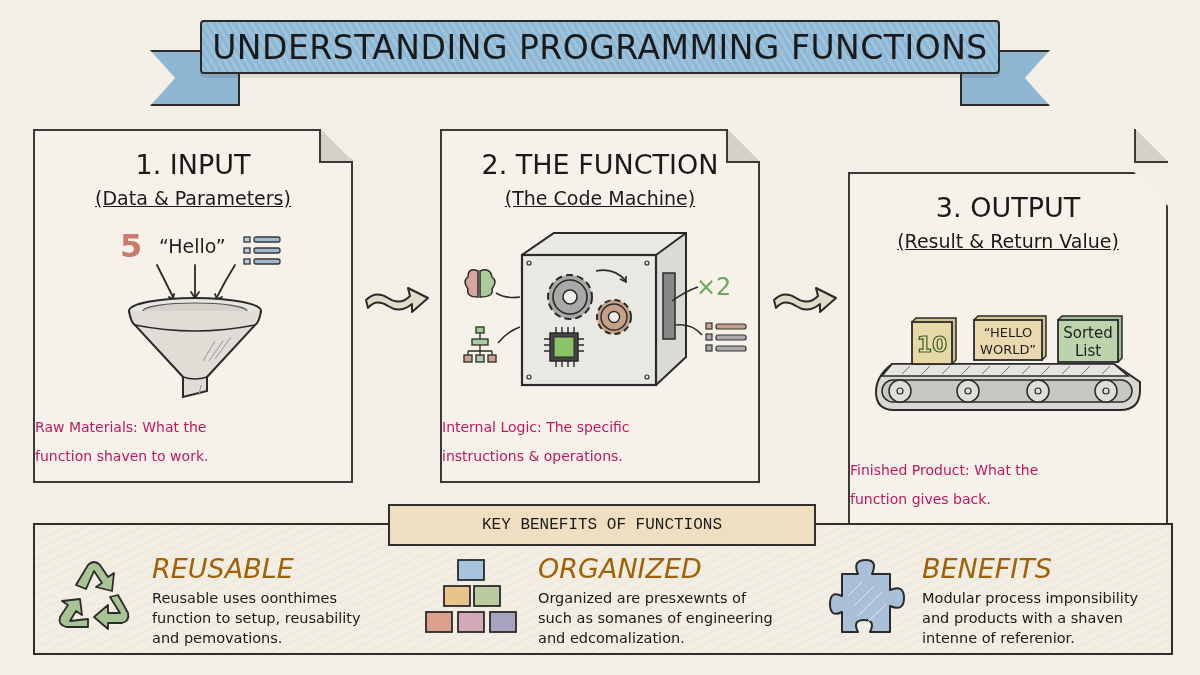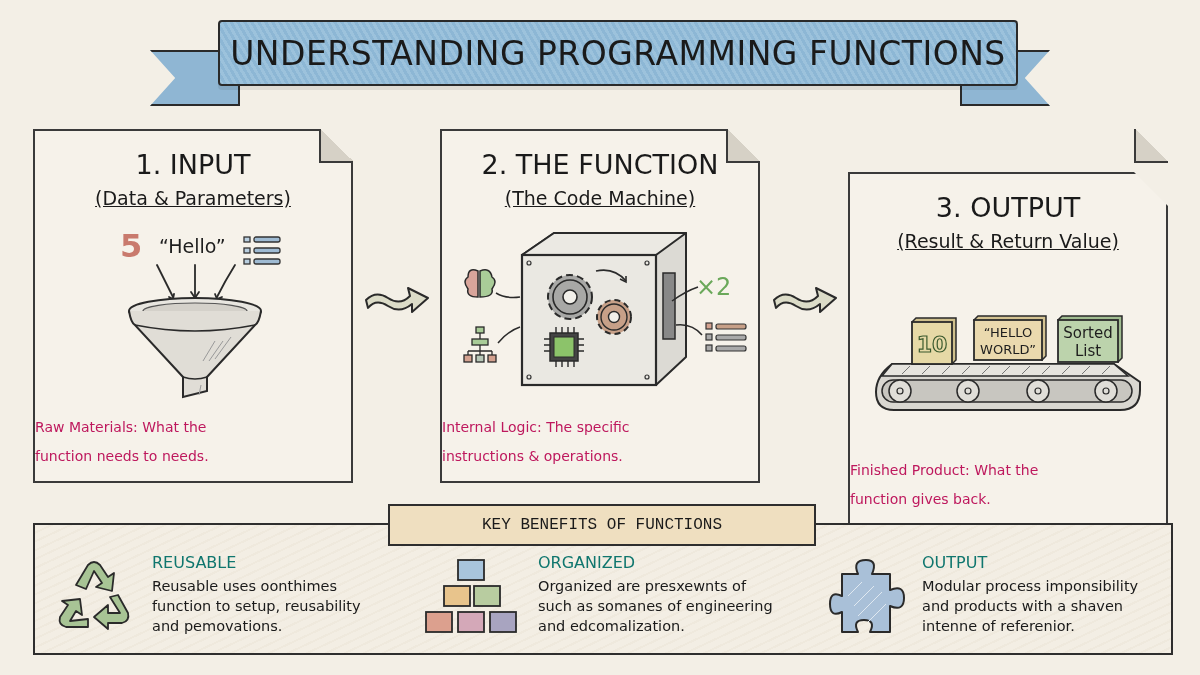--- a/index.html
+++ b/index.html
@@ -11,26 +11,25 @@
     position: relative;
   }
   .abs { position: absolute; }
 
   
   .banner-wrap { left: 150px; top: 12px; width: 900px; height: 100px; }
   .banner-tail { position: absolute; top: 38px; width: 90px; height: 56px; background: #8fb6d3; border: 2px solid #2a2a2a; }
   .banner-tail.left { left: 0; clip-path: polygon(0 0, 100% 0, 100% 100%, 0 100%, 28% 50%); }
   .banner-tail.right { right: 0; clip-path: polygon(0 0, 100% 0, 72% 50%, 100% 100%, 0 100%); }
   .banner-main {
-    position: absolute; left: 50px; top: 8px; width: 800px; height: 66px;
+    position: absolute; left: 50px; top: 8px; width: 800px; height: 54px;
     background: repeating-linear-gradient(60deg, #9cc2dc 0 3px, #8db7d5 3px 6px);
     border: 2.5px solid #2a2a2a; border-radius: 4px;
     display: flex; align-items: center; justify-content: center;
     box-shadow: 0 4px 0 rgba(0,0,0,0.08);
-    margin-left: 18px;
   }
   .banner-title { font-size: 33px; letter-spacing: 0.5px; color: #1a1a1a; font-weight: 400; }
 
   
   .panel {
     position: absolute; top: 129px; width: 320px; height: 354px;
     background: #f6f2ea; border: 2px solid #3a3a3a;
     clip-path: polygon(0 0, calc(100% - 34px) 0, 100% 34px, 100% 100%, 0 100%);
     box-shadow: 2px 3px 0 rgba(0,0,0,0.05);
   }
@@ -50,21 +49,21 @@
     position: absolute; left: 33px; top: 523px; width: 1140px; height: 132px;
     border: 2px solid #2e2e2e; background: repeating-linear-gradient(155deg, #f3eee4 0 6px, #efe9dd 6px 8px);
   }
   .benefits-label {
     position: absolute; left: 388px; top: 504px; width: 428px; height: 42px;
     background: #efdfc0; border: 2px solid #2e2e2e;
     display: flex; align-items: center; justify-content: center;
     font-size: 16px; color: #1a1a1a; font-family: Liberation Mono, monospace;
   }
   .benefit { position: absolute; top: 553px; }
-  .benefit-title { font-size: 16px; color: #0f766e; margin-bottom: 4px; }
+  .benefit-title { font-size: 27px; color: #a16207; margin-bottom: 4px; font-style: italic; }
   .benefit-text { font-size: 14.5px; line-height: 20px; color: #1a1a1a; }
 </style>
 </head>
 <body>
 
 <div class="abs banner-wrap">
   <div class="banner-tail left"></div>
   <div class="banner-tail right"></div>
   <div class="banner-main">
     <span class="banner-title">UNDERSTANDING PROGRAMMING FUNCTIONS</span>
@@ -105,21 +104,21 @@
     <g stroke="#999" stroke-width="1">
         <path d="M120 80 L108 100"></path>
         <path d="M128 80 L114 100"></path>
         <path d="M136 76 L120 98"></path>
         <path d="M106 124 L104 134"></path>
       </g>
   </svg>
 
   <div class="panel-desc">
     <div>Raw Materials: What the</div>
-    <div>function needs to needs.</div>
+    <div>function shaven to work.</div>
   </div>
 </div>
 <div class="panel-fold" style="left:319px;"></div>
 
 <svg class="flow-arrow" style="left:362px;" viewBox="0 0 70 36">
   <path d="M4 18 Q14 8 26 16 Q38 24 48 14 L46 6 L66 16 L50 30 L50 22 Q38 32 26 24 Q14 16 6 26 Z" fill="#dcdcc8" stroke="#2a2a2a" stroke-width="2" stroke-linejoin="round"></path>
 </svg>
 
 <div class="panel" style="left:440px;">
   <div class="panel-title">2. THE FUNCTION</div>
@@ -298,19 +297,19 @@
   </div>
 </div>
 
 <svg class="abs" style="left:828px;top:556px;" width="84" height="84" viewBox="0 0 84 84">
   <path d="M14 18 L30 18 Q24 4 38 4 Q50 4 44 18 L62 18 L62 34 Q76 28 76 42 Q76 56 62 50 L62 76 L42 76 Q48 64 36 64 Q24 64 30 76 L14 76 L14 56 Q2 62 2 48 Q2 34 14 40 Z" fill="#a9c0d8" stroke="#2a2a2a" stroke-width="2" stroke-linejoin="round"></path>
   <g stroke="#dfe8f0" stroke-width="1">
       <path d="M20 40 L34 26 M26 50 L46 30 M30 60 L54 36 M40 66 L58 48"></path>
     </g>
 </svg>
 <div class="benefit" style="left:922px;">
-  <div class="benefit-title">OUTPUT</div>
+  <div class="benefit-title">BENEFITS</div>
   <div class="benefit-text">
     <div>Modular process imponsibility</div>
     <div>and products with a shaven</div>
     <div>intenne of referenior.</div>
   </div>
 </div>
 
 </body></html>

